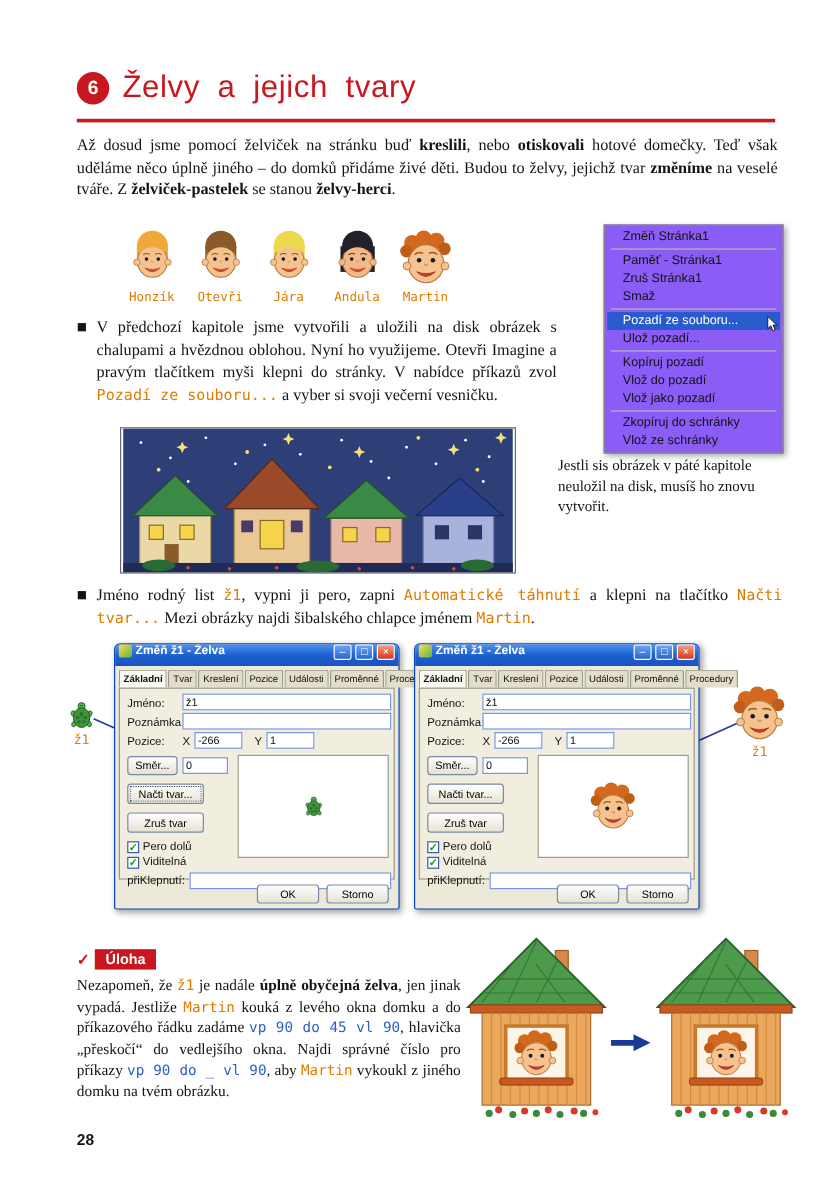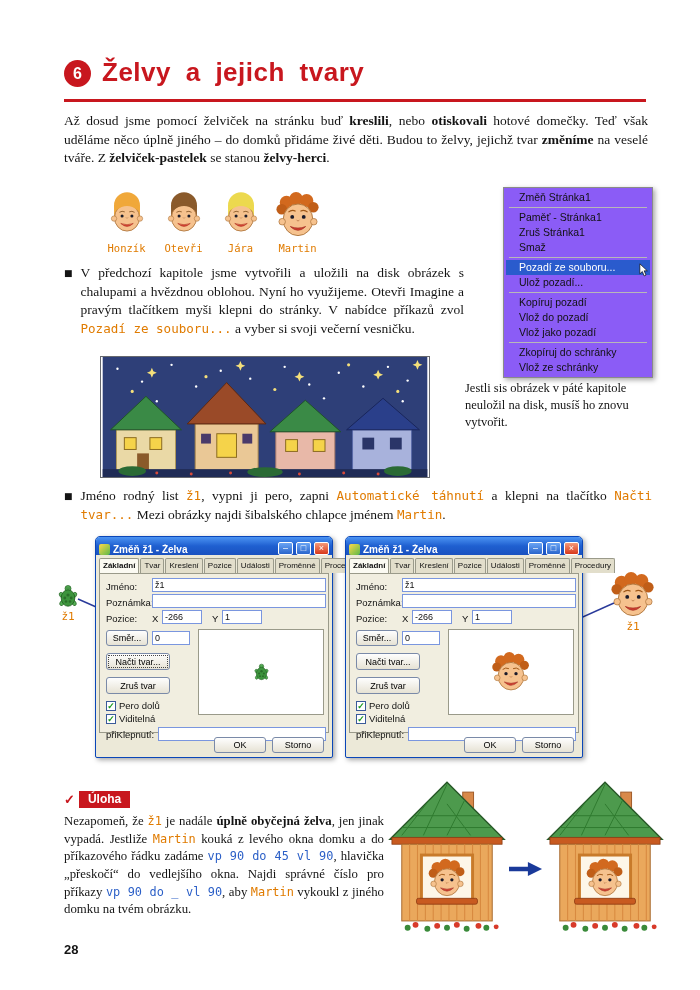--- a/index.html
+++ b/index.html
@@ -1,21 +1,21 @@
 <!DOCTYPE html>
 <html><head>
 <meta charset="utf-8">
 <style>
 *{margin:0;padding:0;box-sizing:border-box}
 html,body{background:#9a9a9a}
 .page{position:relative;width:700px;height:990px;margin:0 auto;background:#ffffff;font-family:"Liberation Serif",serif;color:#141414;overflow:hidden}
 
 
 .chapter-badge{position:absolute;left:64px;top:60px;width:27px;height:27px;border-radius:50%;background:#c8171e;color:#fff;font-family:"Liberation Sans",sans-serif;font-weight:bold;font-size:16px;line-height:27px;text-align:center}
-.page-title{position:absolute;left:102px;top:57px;font-family:"Liberation Sans",sans-serif;font-weight:bold;font-size:26px;color:#c8171e;word-spacing:7px;letter-spacing:.5px}
+.page-title{position:absolute;left:102px;top:57px;font-family:"Liberation Sans",sans-serif;font-weight:normal;font-size:26px;color:#c8171e;word-spacing:7px;letter-spacing:.5px}
 .title-rule{position:absolute;left:64px;top:99px;width:582px;height:3px;background:#c8171e}
 
 
 .para{font-size:13.5px;line-height:1.38;text-align:justify}
 .b{font-weight:bold}
 .code-o{font-family:"DejaVu Sans Mono",monospace;color:#e07b00;font-size:.93em}
 .code-b{font-family:"DejaVu Sans Mono",monospace;color:#2b5fc7;font-size:.93em}
 .intro{position:absolute;left:64px;top:112px;width:584px}
 .bullet-row{position:absolute;display:flex}
 .bullet-mark{font-size:9px;line-height:18px;margin-right:8px;color:#141414;font-family:"DejaVu Sans",sans-serif}
@@ -37,21 +37,21 @@
 .ctx-cursor{position:absolute;right:1px;top:3px;width:10px;height:15px}
 
 
 .village{position:absolute;left:100px;top:356px;width:330px;height:122px;border:1px solid #66686e}
 .village svg{display:block;width:100%;height:100%}
 
 
 .dialog{position:absolute;width:238px;height:222px;background:#ece9d8;border:1px solid #0a46b8;border-radius:5px 5px 2px 2px;box-shadow:2px 2px 5px rgba(0,0,0,.35);font-family:"Liberation Sans",sans-serif;font-size:9.5px;color:#111}
 .dlg-left{left:95px;top:536px}
 .dlg-right{left:345px;top:536px}
-.dlg-titlebar{height:18px;border-radius:4px 4px 0 0;background:linear-gradient(to bottom,#4b93f2,#1f5fd0 50%,#1a52c0);color:#fff;display:flex;align-items:flex-end;padding:0 3px;gap:3px}
+.dlg-titlebar{height:18px;border-radius:4px 4px 0 0;background:linear-gradient(to bottom,#4b93f2,#1f5fd0 50%,#1a52c0);color:#fff;display:flex;align-items:flex-start;padding:0 3px;gap:3px}
 .dlg-icon{width:11px;height:11px;border-radius:2px;background:linear-gradient(135deg,#ffd94a,#5ab84a)}
 .dlg-title{flex:1;font-weight:bold;font-size:10px;white-space:nowrap;overflow:hidden}
 .dlg-btn{width:15px;height:13px;border-radius:2px;border:1px solid #fff;color:#fff;font-size:9px;line-height:11px;text-align:center;cursor:default}
 .dlg-btn.min,.dlg-btn.max{background:linear-gradient(#6aa4f4,#2a66cc)}
 .dlg-btn.close{background:linear-gradient(#f49a7a,#d8381a)}
 .dlg-tabs{position:absolute;top:21px;left:3px;right:21px;height:15px;display:flex;font-size:8px}
 .dlg-tab{padding:2px 3px;background:#e2decb;border:1px solid #9a9a8a;border-bottom:none;border-radius:2px 2px 0 0;margin-right:1px;white-space:nowrap}
 .dlg-tab.active{background:#fbfaf2;font-weight:bold}
 .dlg-panel{position:absolute;top:36px;left:3px;right:3px;height:160px;background:#f1eee0;border:1px solid #9a9a8a}
 .f-label{position:absolute;font-size:9.5px;white-space:nowrap}
@@ -202,20 +202,37 @@
         <circle cx="9.5" cy="32" r="3" stroke="#b07840" stroke-width="0.7" fill="#f6c28e"></circle>
           <circle cx="38.5" cy="32" r="3" stroke="#b07840" stroke-width="0.7" fill="#f6c28e"></circle>
         <path d="M12 23 Q24 13 36 23 L36 19 Q24 9 12 19 Z" fill="#ecd94e"></path>
         <circle cx="18.5" cy="29" r="1.7" fill="#1c1c2a"></circle>
           <circle cx="29.5" cy="29" r="1.7" fill="#1c1c2a"></circle>
         <path d="M15.5 25 q3 -2 6 -0.5 M26.5 24.5 q3 -1.5 6 0.5" stroke="#8a5a28" stroke-width="1" fill="none"></path>
         <path d="M22.7 30.5 q1.3 2.8 2.6 0" stroke="#c89060" stroke-width="0.9" fill="none"></path>
         <path d="M17 37.5 q7 6.5 14 0 q-7 2.8 -14 0 z" fill="#d84838" stroke="#a82818" stroke-width="0.6"></path>
       </svg>
       <div class="face-name">Jára</div>
+    </div>
+    <div class="face-item">
+      <svg class="kid" viewBox="0 0 48 56">
+        <circle cx="24" cy="17" r="14.5" fill="#23202a"></circle>
+          <rect x="8" y="17" width="7" height="24" fill="#23202a"></rect>
+          <rect x="33" y="17" width="7" height="24" fill="#23202a"></rect>
+        <ellipse cx="24" cy="31" rx="14" ry="15" stroke="#b07840" stroke-width="1" fill="#f2b888"></ellipse>
+        <circle cx="9.5" cy="32" r="3" stroke="#b07840" stroke-width="0.7" fill="#f2b888"></circle>
+          <circle cx="38.5" cy="32" r="3" stroke="#b07840" stroke-width="0.7" fill="#f2b888"></circle>
+        <path d="M12 23 Q24 13 36 23 L36 19 Q24 9 12 19 Z" fill="#23202a"></path>
+        <circle cx="18.5" cy="29" r="1.7" fill="#1c1c2a"></circle>
+          <circle cx="29.5" cy="29" r="1.7" fill="#1c1c2a"></circle>
+        <path d="M15.5 25 q3 -2 6 -0.5 M26.5 24.5 q3 -1.5 6 0.5" stroke="#5a3a18" stroke-width="1" fill="none"></path>
+        <path d="M22.7 30.5 q1.3 2.8 2.6 0" stroke="#c89060" stroke-width="0.9" fill="none"></path>
+        <path d="M17 37.5 q7 6.5 14 0 q-7 2.8 -14 0 z" fill="#d84838" stroke="#a82818" stroke-width="0.6"></path>
+      </svg>
+      <div class="face-name">Andula</div>
     </div>
     <div class="face-item">
       <svg class="kid" viewBox="0 0 48 52">
         <use href="#martin-face" width="48" height="52"></use>
       </svg>
       <div class="face-name">Martin</div>
     </div>
   </div>
 
   <div class="ctx-menu">

